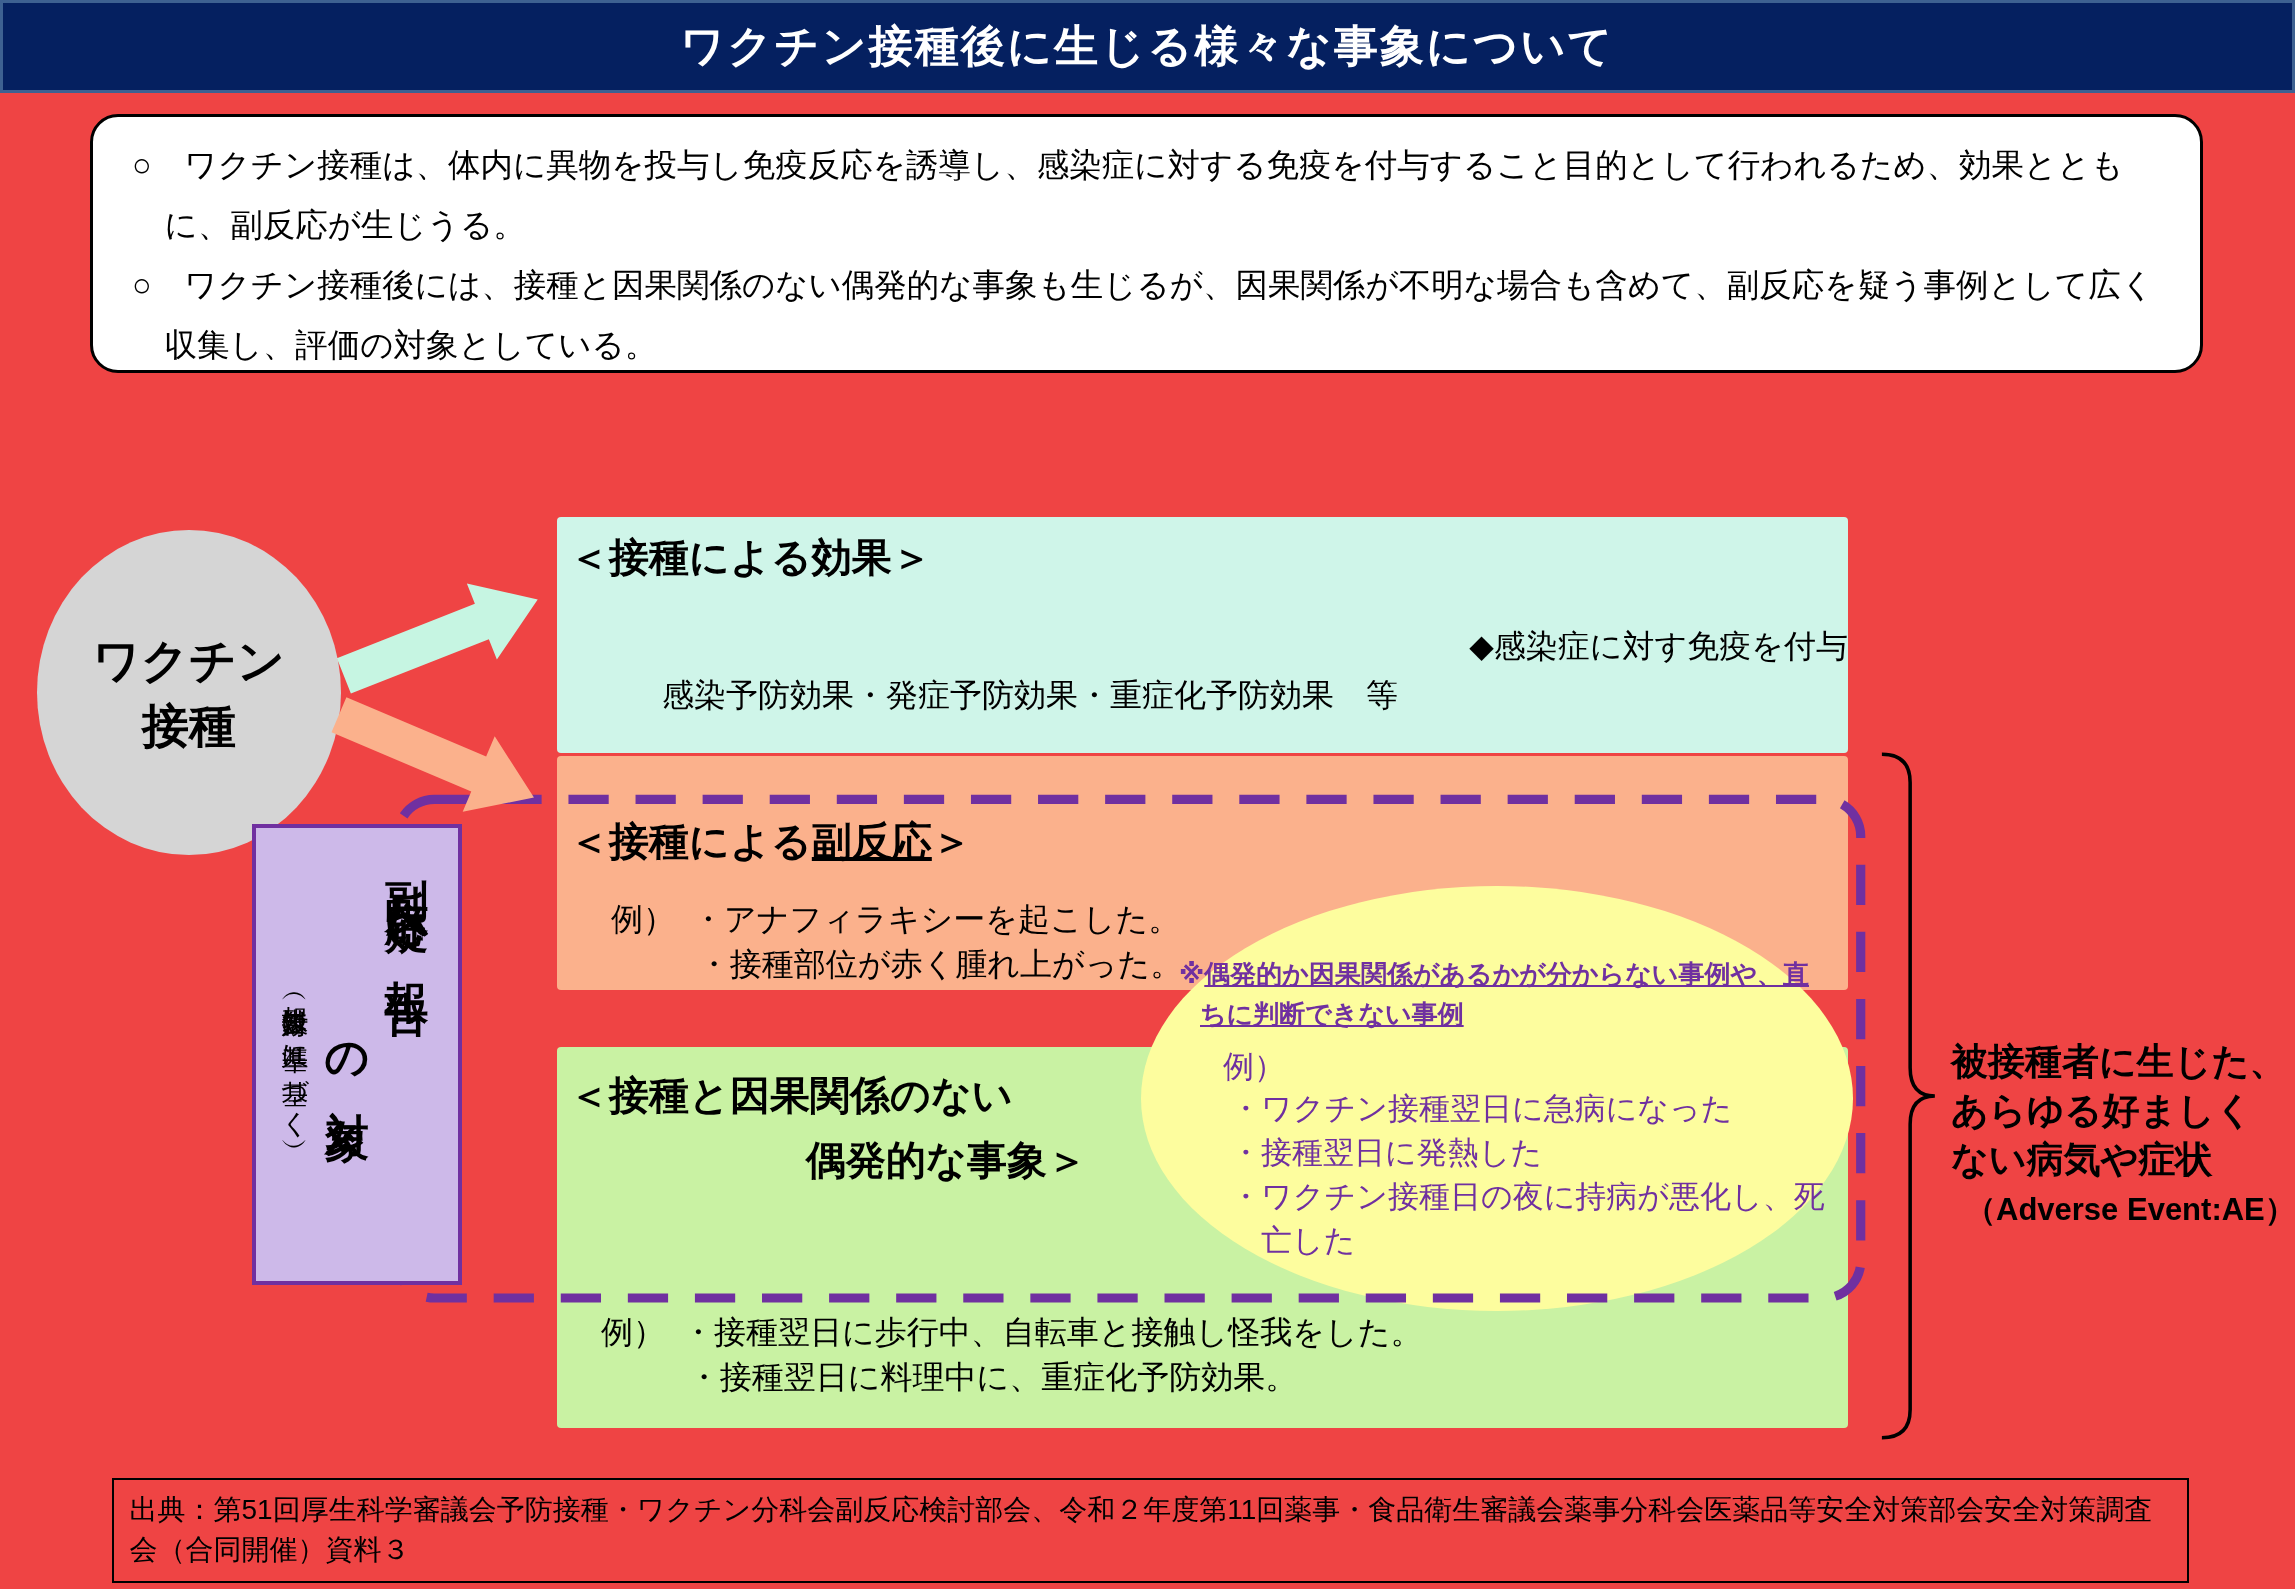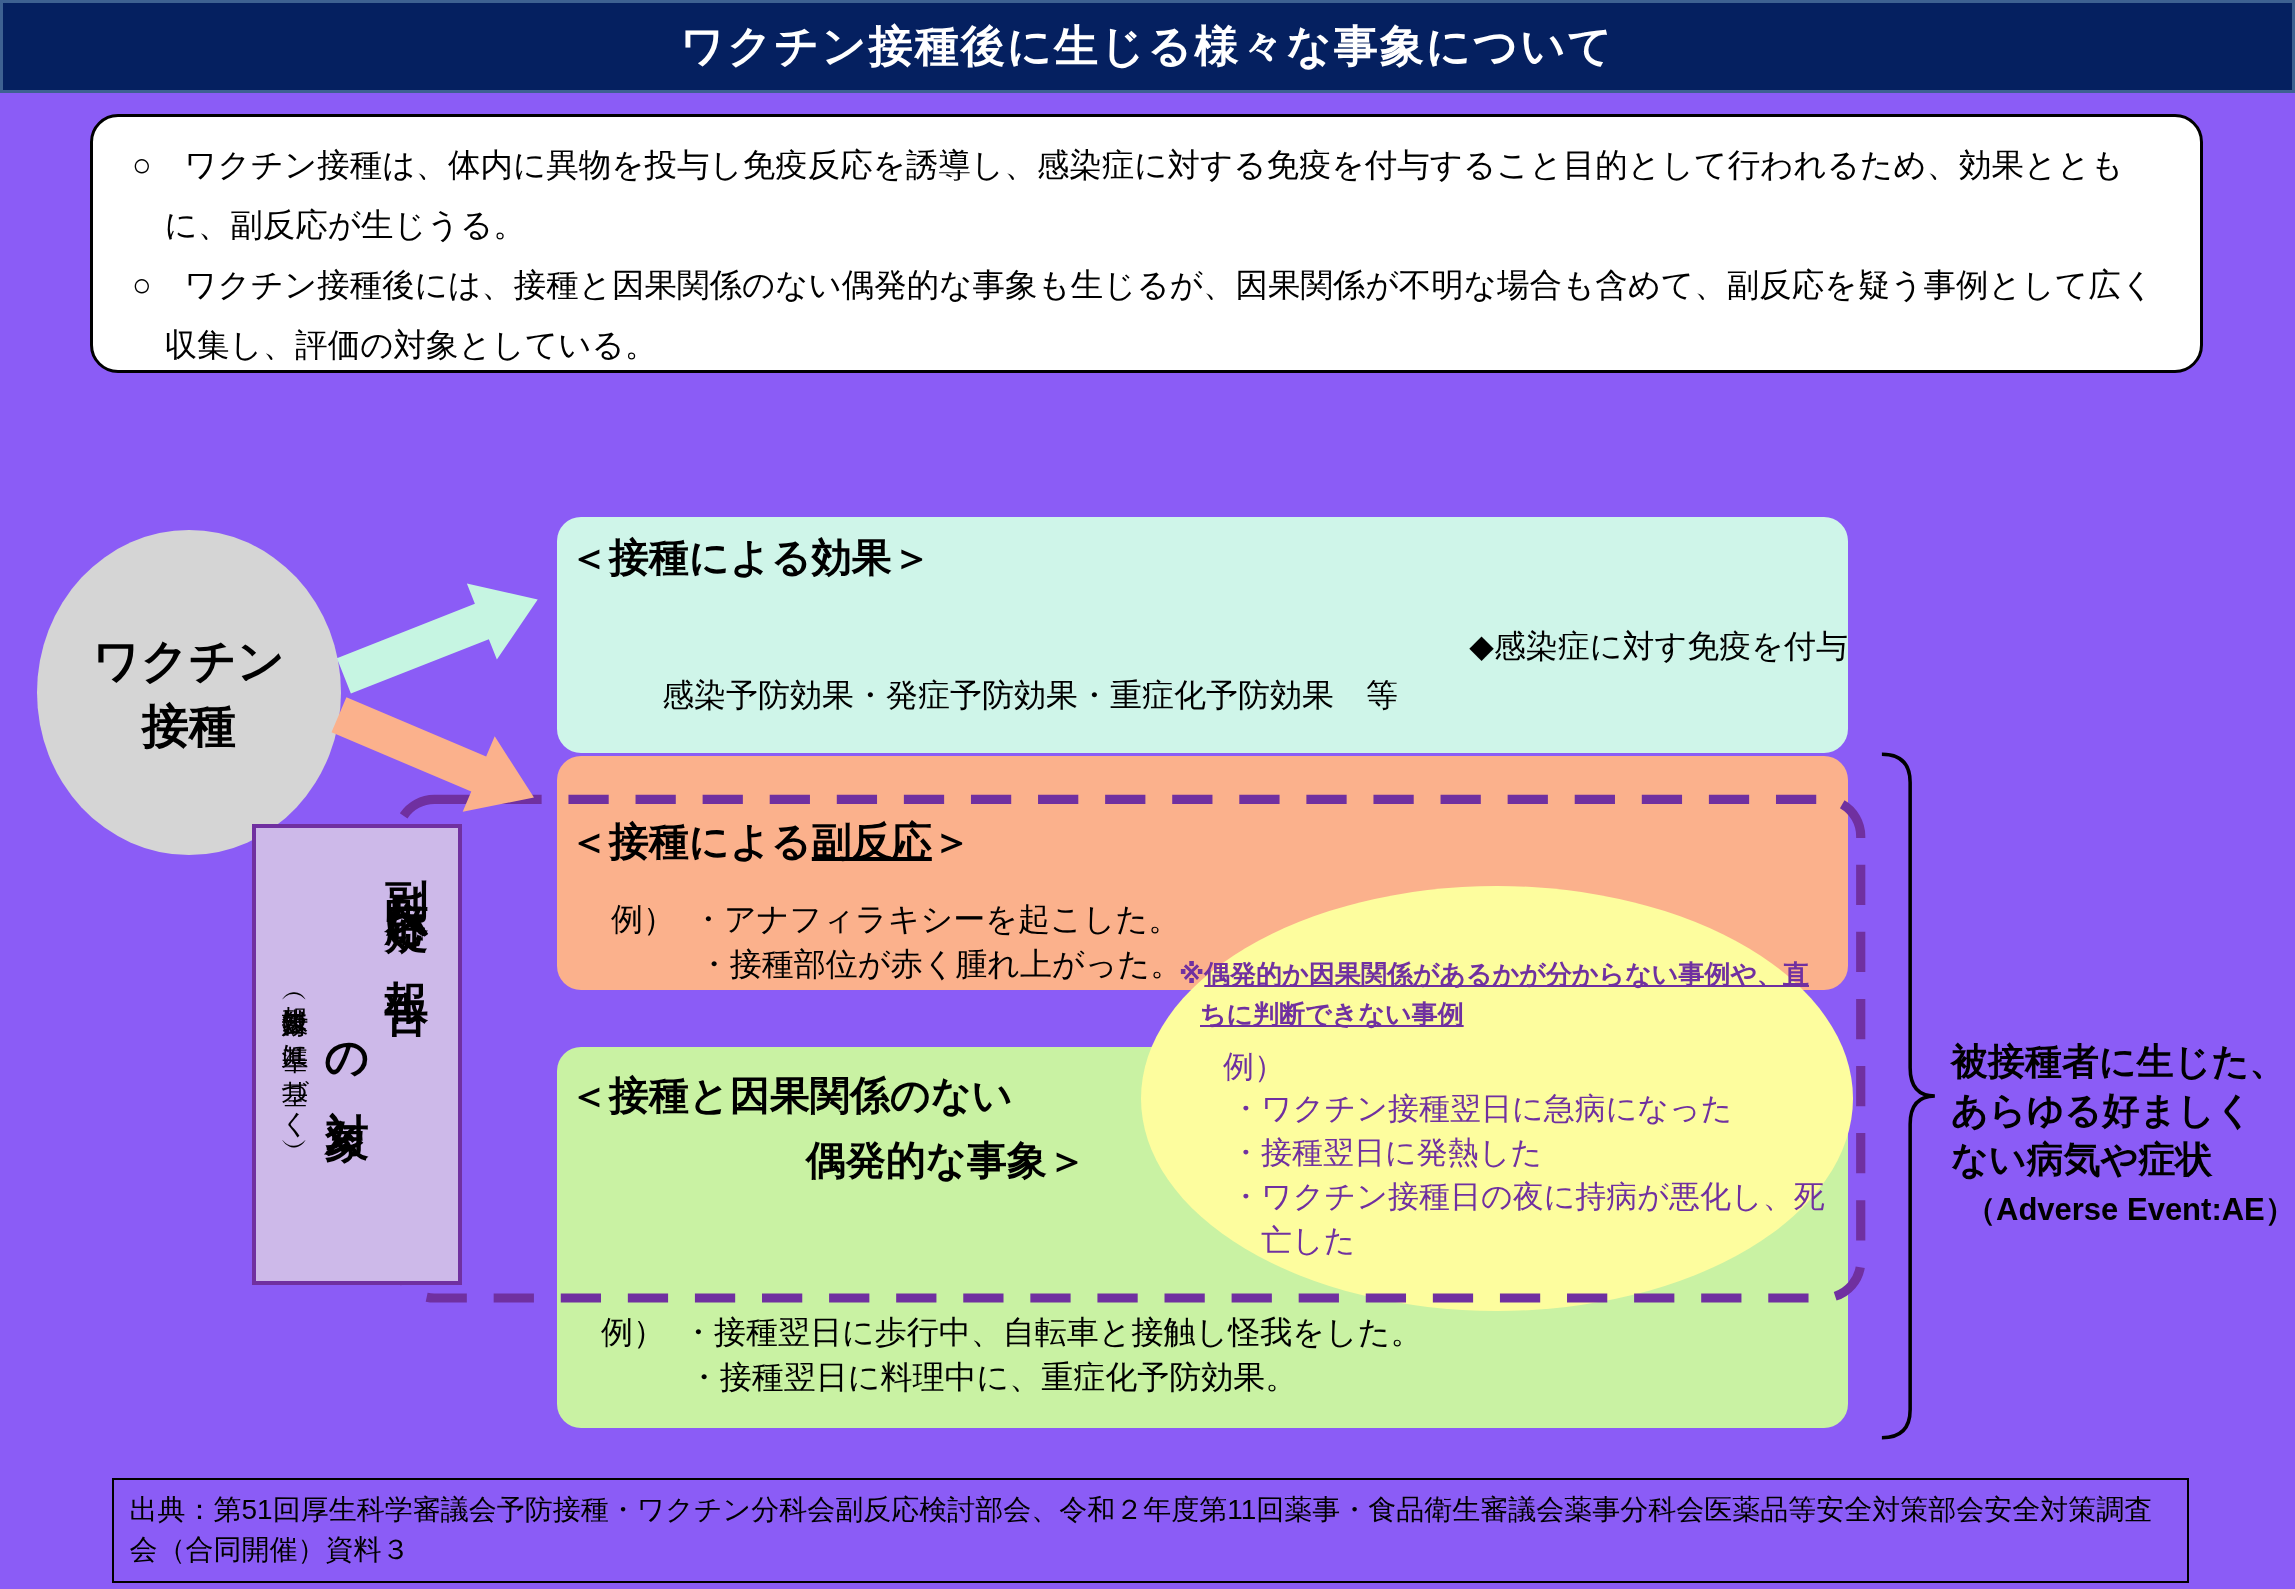--- a/index.html
+++ b/index.html
@@ -5,42 +5,42 @@
   :root {
     --title_bar: #052060; --title_border: #3E6191; --title_text: #FFFFFF;
     --effect_fill: #CFF5E9; --effect_arrow: #C6F5E2;
     --reaction_fill: #FBB18C; --coincidental_fill: #C9F2A3;
     --unknown_fill: #FDFD9E; --purple: #7030A0;
     --report_fill: #CDB9E9; --vaccine_fill: #D5D5D5; --ink: #000000;
   }
   * { margin:0; padding:0; box-sizing:border-box; }
   html,body { background:#ffffff; }
   body { font-family:"Liberation Sans","DejaVu Sans",sans-serif; color:var(--ink); }
-  .page { position:relative; width:2295px; height:1589px; background:#8b5cf6; overflow:hidden; }
+  .page { position:relative; width:2295px; height:1589px; background:#ef4444; overflow:hidden; }
 
   
   .title-bar { position:absolute; left:0; top:0; width:2295px; height:93px;
     background:var(--title_bar); border:3.5px solid var(--title_border);
     display:flex; align-items:center; justify-content:center; z-index:50; }
   .title-bar h1 { color:var(--title_text); font-size:44px; font-weight:bold; letter-spacing:2.1px; }
 
   
   .intro-box { position:absolute; left:90px; top:114px; width:2113px; height:259px;
     border:3.5px solid #000; border-radius:28px; background:#fff;
     padding:18.4px 39px 14px 39px; z-index:10; }
   .intro-box p { font-size:32.5px; line-height:60px; padding-left:32.5px; text-indent:-32.5px; }
 
   
   .vaccine-ellipse { position:absolute; left:37px; top:530px; width:304px; height:325px;
     border-radius:50%; background:var(--vaccine_fill); display:flex; flex-direction:column;
     align-items:center; justify-content:center; z-index:10; }
   .vaccine-ellipse span { font-size:47px; font-weight:bold; line-height:65px; }
 
   
-  .cbox { position:absolute; border-radius:24px; z-index:10; }
+  .cbox { position:absolute; border-radius:4px; z-index:10; }
   .effect-box { left:557px; top:517px; width:1291px; height:236px; background:var(--effect_fill); }
   .reaction-box { left:557px; top:756px; width:1291px; height:234px; background:var(--reaction_fill); }
   .coincidental-box { left:557px; top:1047px; width:1291px; height:381px; background:var(--coincidental_fill); }
   .cbox h2 { font-size:40px; font-weight:bold; }
   .u { text-decoration:underline; }
 
   .effect-box h2 { margin:12.7px 0 0 12px; }
   .effect-box .eb1 { font-size:32px; margin:40px 0 0 48px;text-align:right; }
   .effect-box .eb2 { font-size:32px; margin:5.7px 0 0 105px; }
 

